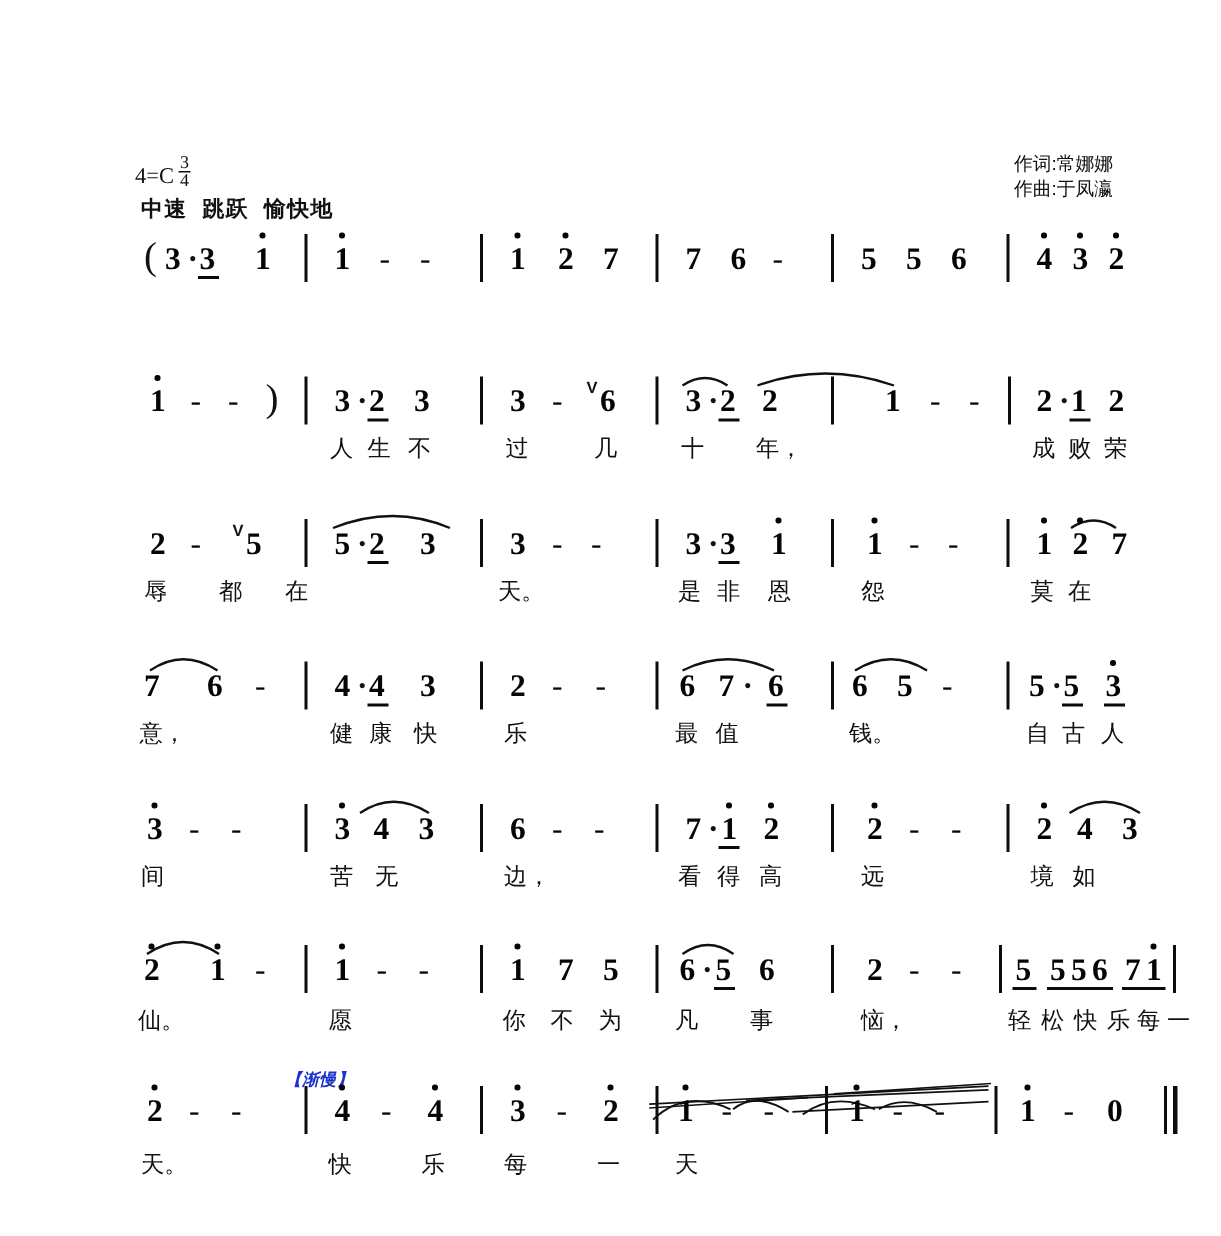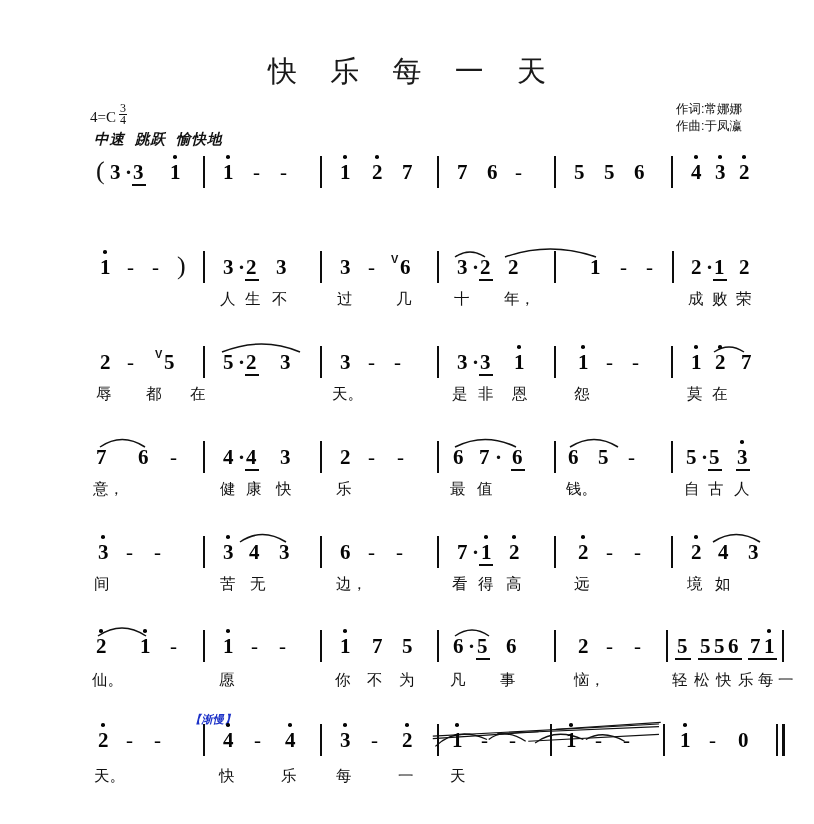--- a/index.html
+++ b/index.html
@@ -63,21 +63,21 @@
   .keysig .frac .den { display: block; padding: 0 1px;}
   .tempo {
     position: absolute;
     top: 130px;
     left: 94px;
     font-size: 14.5px;
     font-weight: bold;
     font-family: "Liberation Sans", sans-serif;
     letter-spacing: 1px;
   }
-  .tempo span { margin-right: 10px; font-style: italic; }
+  .tempo span { margin-right: 10px; }
 
   
   .row {
     position: absolute;
     left: 0;
     width: 814px;
     height: 86px;
   }
   .notes {
     position: absolute;
@@ -180,21 +180,20 @@
     color: #1d32c8;
     font-family: "Liberation Sans", sans-serif;
     letter-spacing: 0.5px;
   }
 </style>
 </head>
 <body>
 
 <div class="sheet">
 
-  <div class="title">快 乐 每 一 天</div>
 
   <div class="credits">
     <div>作词:常娜娜</div>
     <div>作曲:于凤瀛</div>
   </div>
 
   <div class="keysig">
     <span>4=C</span><span class="frac"><span class="num">3</span><span class="den">4</span></span>
   </div>
 

